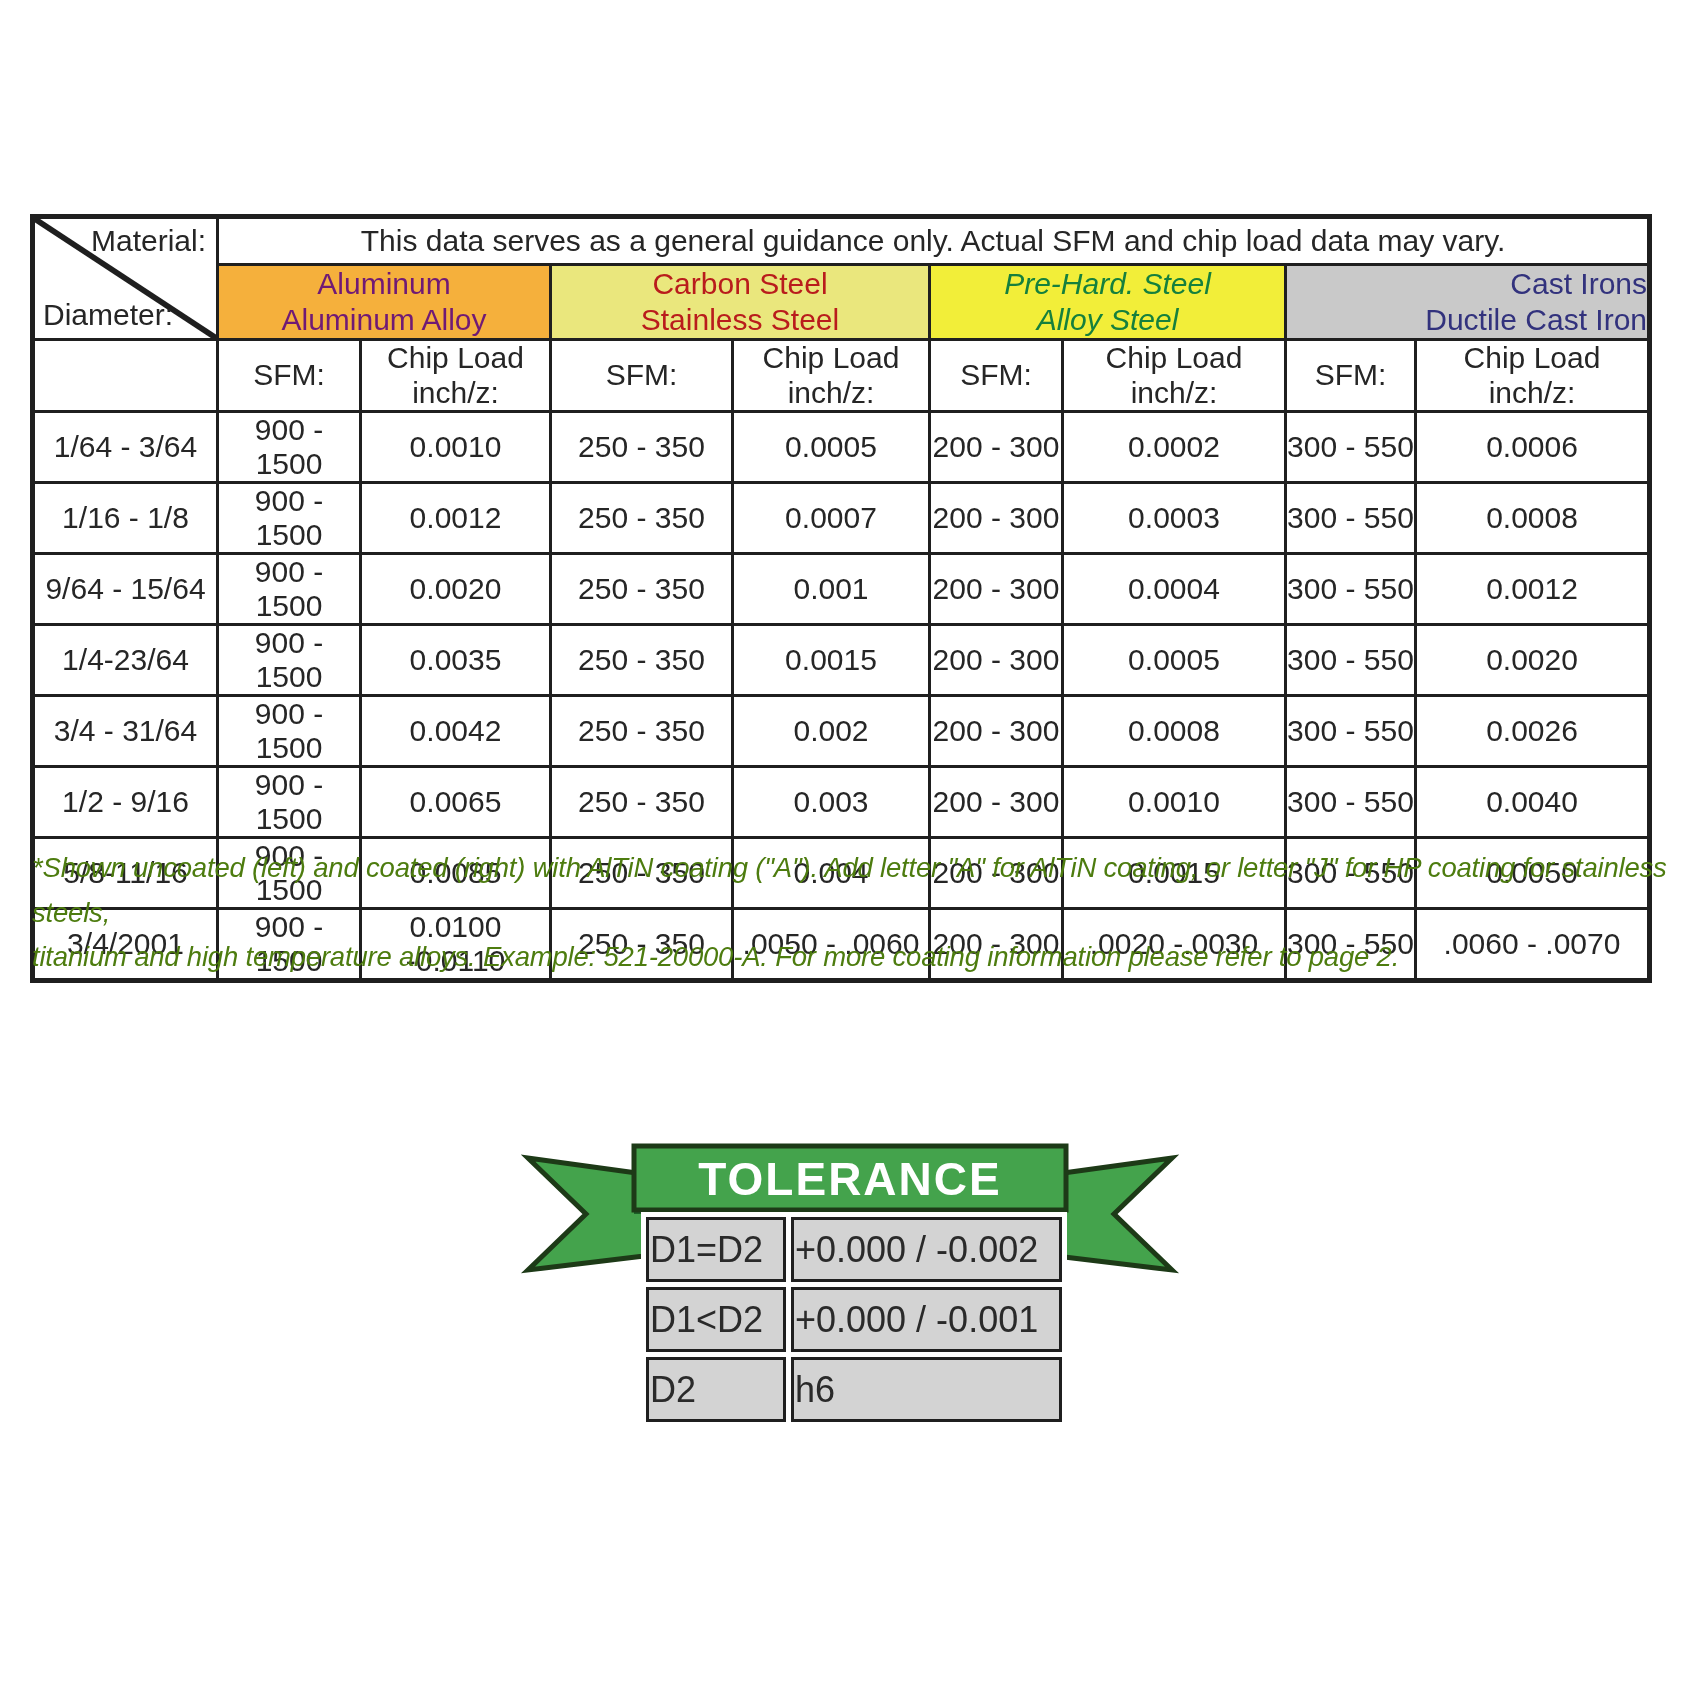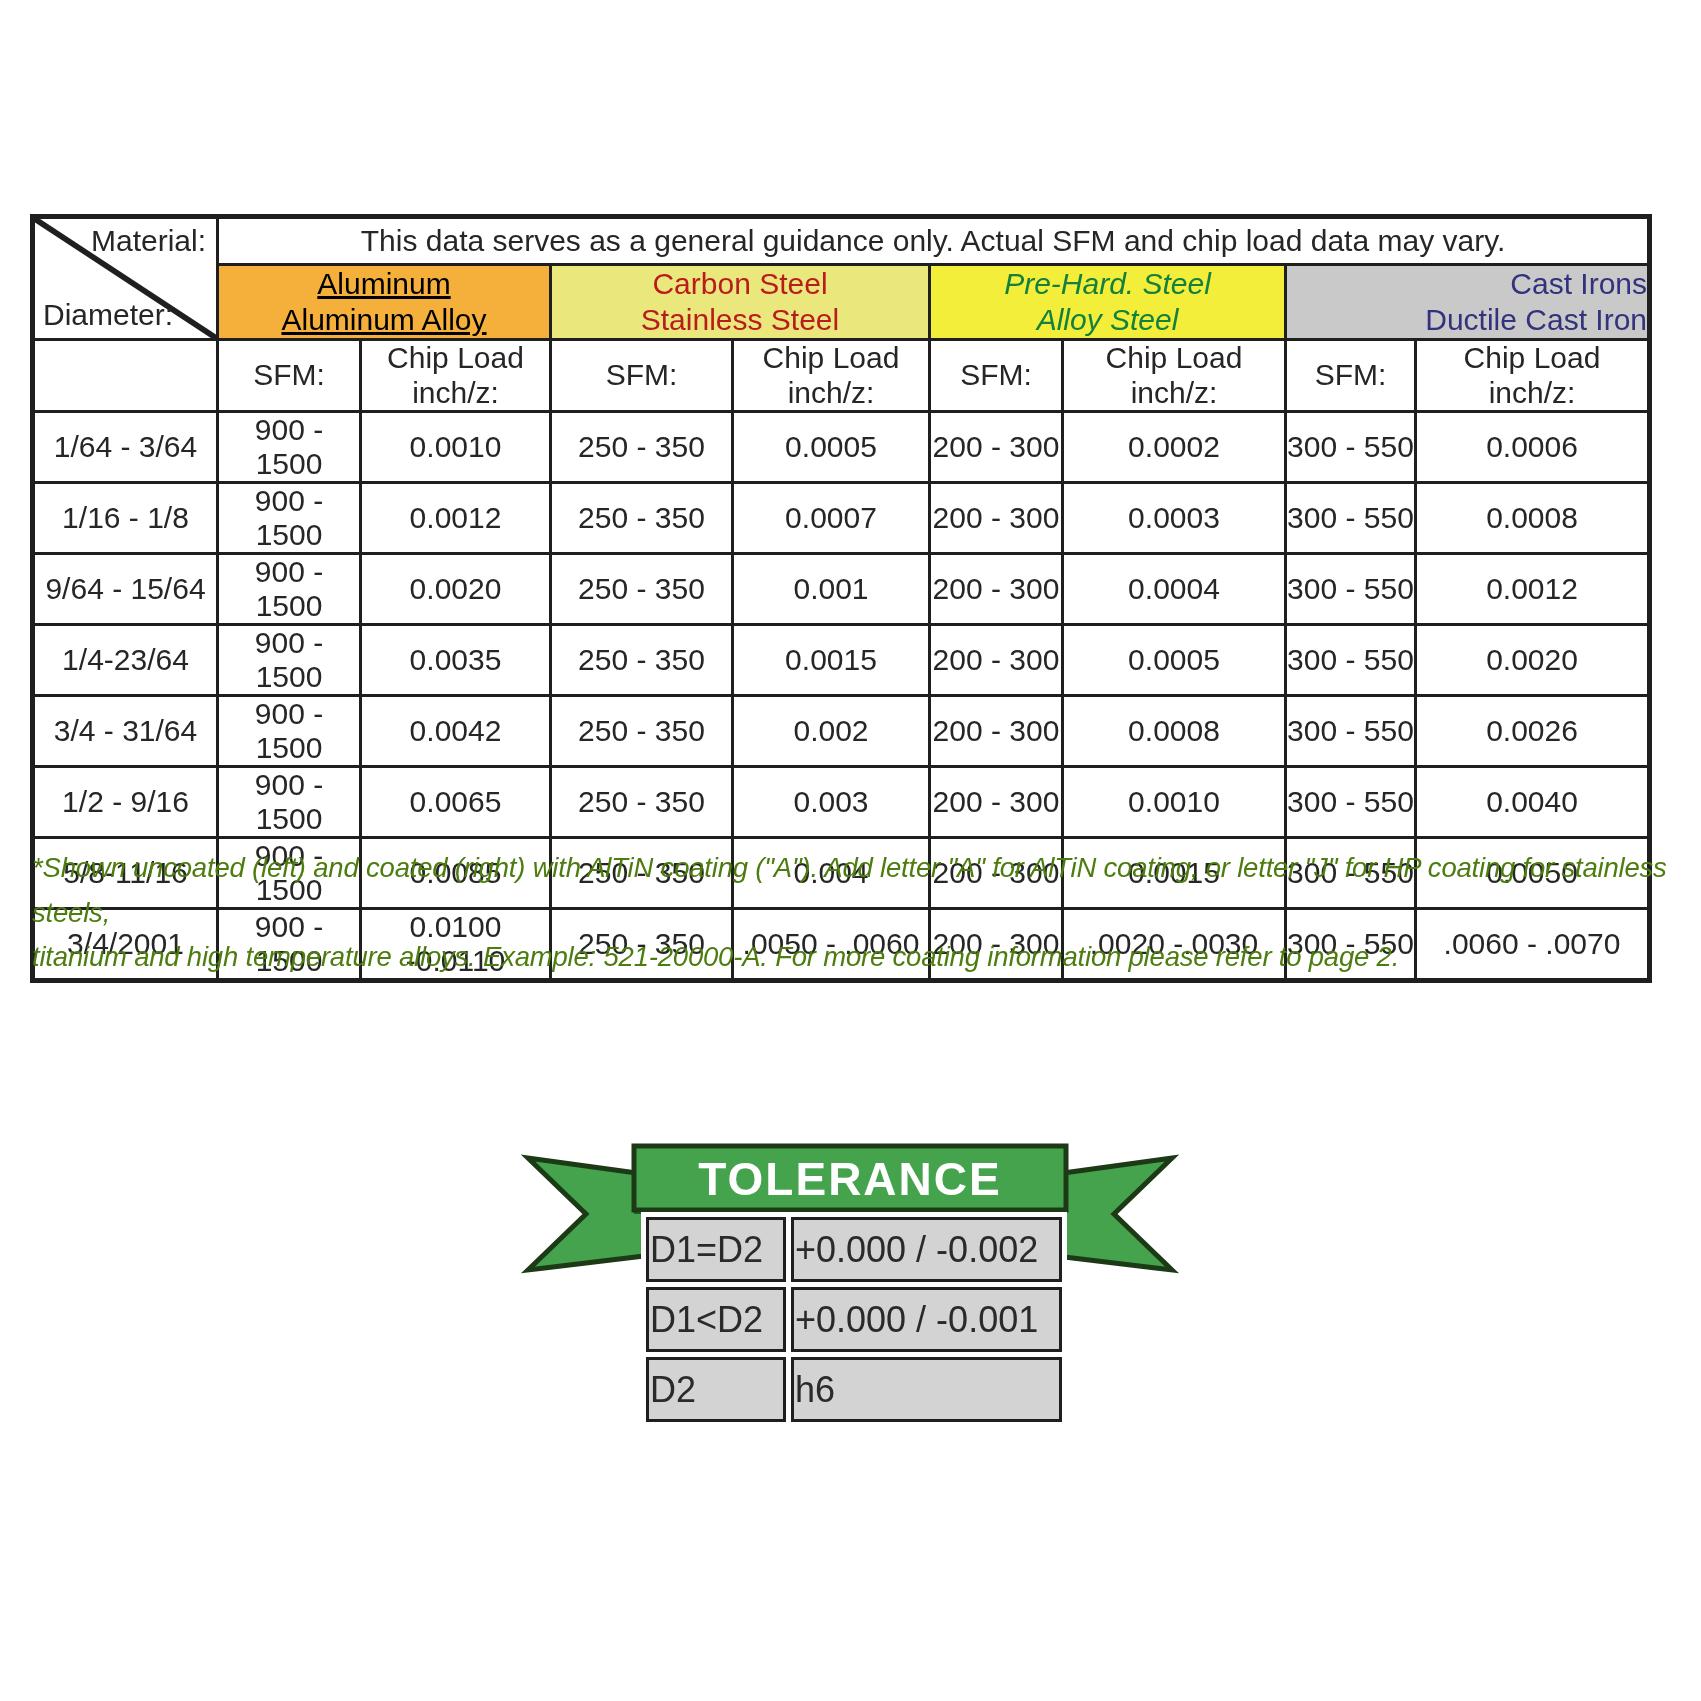--- a/index.html
+++ b/index.html
@@ -60,21 +60,21 @@
         <td class="corner-cell" rowspan="2">
           <svg viewBox="0 0 185 128" preserveAspectRatio="none">
             <line x1="0" y1="0" x2="185" y2="128" stroke="#1f1f1f" stroke-width="6"></line>
           </svg>
           <span class="lbl-material">Material:</span>
           <span class="lbl-diameter">Diameter:</span>
         </td>
         <td class="guidance-cell" colspan="8">This data serves as a general guidance only. Actual SFM and chip load data may vary.</td>
       </tr>
       <tr class="row-groups">
-        <th class="group-cell" colspan="2" style="background-color: rgb(245, 176, 60); color: #000000; text-decoration: underline;">Aluminum
+        <th class="group-cell" colspan="2" style="background-color: rgb(245, 176, 60); color: #701a75;">Aluminum
 Aluminum Alloy</th>
         <th class="group-cell" colspan="2" style="background-color: rgb(234, 231, 125); color: #b91c1c;">Carbon Steel
 Stainless Steel</th>
         <th class="group-cell" colspan="2" style="background-color: rgb(242, 238, 57); color: #15803d; font-style: italic;">Pre-Hard. Steel
 Alloy Steel</th>
         <th class="group-cell" colspan="2" style="background-color: rgb(201, 201, 201); color: rgb(50, 50, 125); text-align: right;">Cast Irons
 Ductile Cast Iron</th>
       </tr>
       <tr class="row-sub">
         <td></td>

